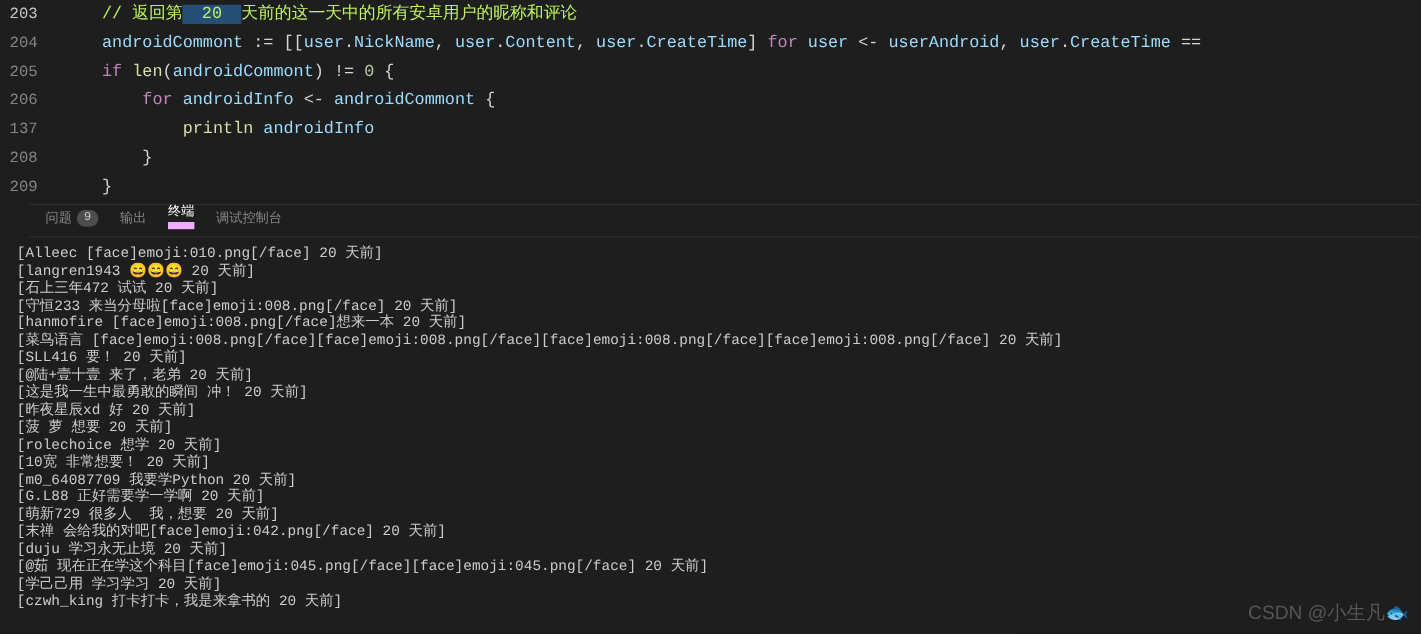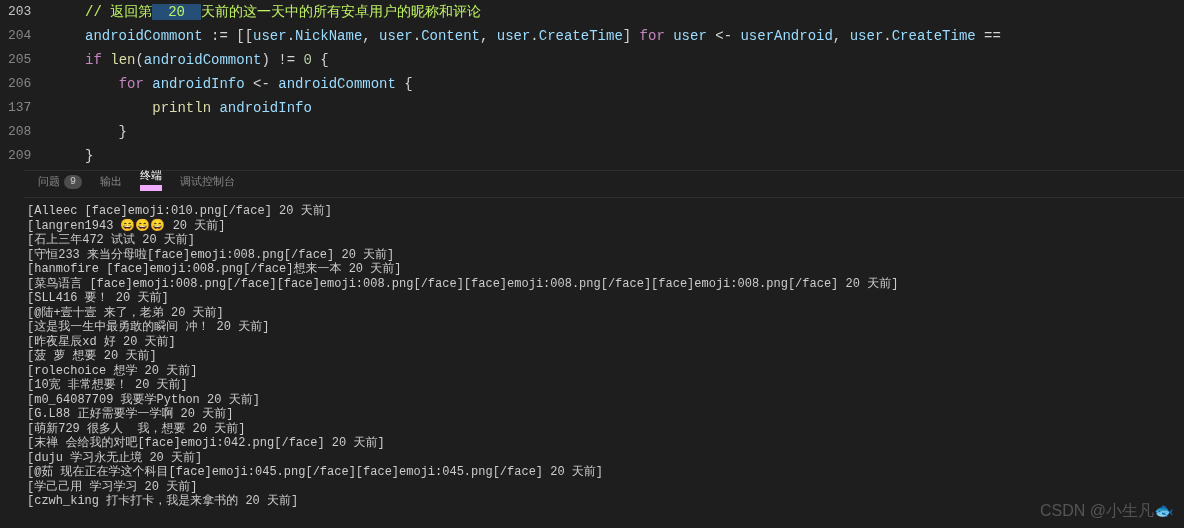--- a/index.html
+++ b/index.html
@@ -89,21 +89,21 @@
     }
     .terminal {
       padding: 6px 14px;
       font-size: 12px;
       line-height: 14.5px;
       color: #cccccc;
       height: 310px;
       overflow: hidden;
       white-space: pre;
     }
-    .term-line { display: block; margin-left: 13px; }
+    .term-line { display: block; }
     .watermark {
       position: absolute;
       bottom: 6px;
       right: 10px;
       color: #555;
       font-size: 16px;
       font-family: sans-serif;
     }
   </style>
 </head>

